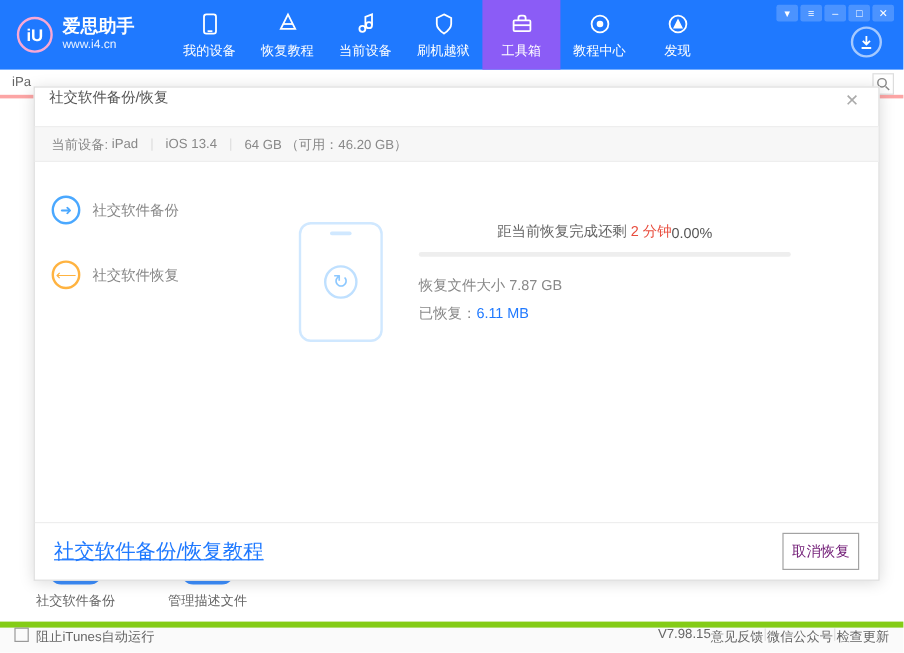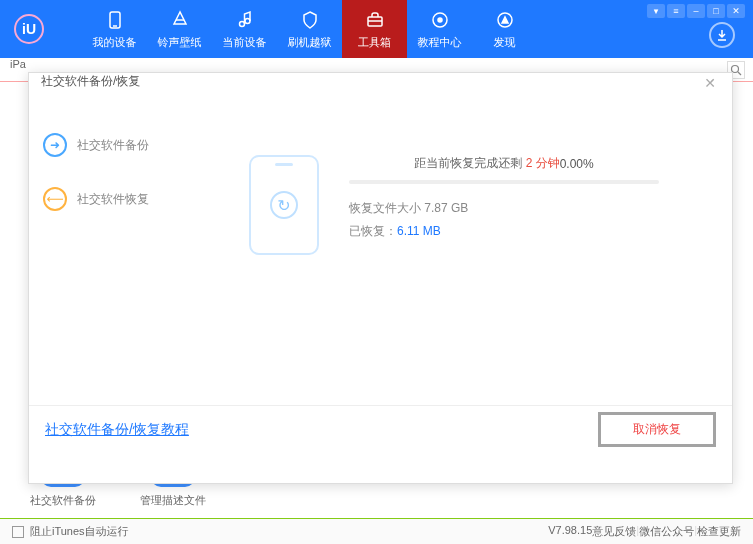--- a/index.html
+++ b/index.html
@@ -5,26 +5,26 @@
 *{margin:0;padding:0;box-sizing:border-box;font-family:"Microsoft YaHei",Arial,sans-serif}
 body{width:753px;height:544px;background:#fff;overflow:hidden;position:relative}
 .header{height:58px;background:#1f79ff;display:flex;align-items:center;padding:0 14px;position:relative}
 .logo{display:flex;align-items:center;color:#fff;margin-right:30px}
 .logo-icon{width:30px;height:30px;border:2px solid #f9a8d4;border-radius:50%;display:flex;align-items:center;justify-content:center;font-weight:bold;font-size:14px;margin-right:8px}
 .logo-text{line-height:1.1}
 .logo-title{font-size:15px;font-weight:bold}
 .logo-url{font-size:10px;opacity:.9}
 .nav{display:flex;flex:1}
 .nav-item{width:65px;height:58px;display:flex;flex-direction:column;align-items:center;justify-content:center;color:#fff;font-size:11px;cursor:pointer}
-.nav-item.active{background:#b91c1c}
+.nav-item.active{background:#8b5cf6}
 .nav-icon{width:22px;height:22px;margin-bottom:4px;display:flex;align-items:center;justify-content:center}
 .win-controls{position:absolute;top:4px;right:8px;display:flex;gap:2px}
 .win-btn{width:18px;height:14px;background:rgba(255,255,255,.2);color:#fff;font-size:9px;display:flex;align-items:center;justify-content:center;border-radius:2px;cursor:pointer}
 .dl-icon{position:absolute;right:18px;bottom:10px;width:26px;height:26px;border:2px solid rgba(255,255,255,.6);border-radius:50%;display:flex;align-items:center;justify-content:center;color:#fff;cursor:pointer}
-.tab-bar{height:24px;border-bottom:1px solid #fca5a5;display:flex;align-items:flex-start;padding:0 10px;font-size:11px;color:#666;position:relative}
+.tab-bar{height:24px;border-bottom:3px solid #fca5a5;display:flex;align-items:center;padding:0 10px;font-size:11px;color:#666;position:relative}
 .search-btn{position:absolute;right:8px;top:3px;width:18px;height:18px;border:1px solid #ddd;display:flex;align-items:center;justify-content:center;font-size:11px;color:#888;cursor:pointer}
 .modal-overlay{position:absolute;top:72px;left:28px;right:20px;bottom:60px;background:#fff;border:1px solid #ddd;box-shadow:0 2px 12px rgba(0,0,0,.15)}
 .modal-header{height:32px;display:flex;align-items:flex-start;justify-content:space-between;padding:0 12px;font-size:12px;color:#555}
 .modal-close{width:20px;height:20px;display:flex;align-items:center;justify-content:center;color:#aaa;cursor:pointer;font-size:14px}
 .device-info{height:30px;background:#f7f7f7;border-top:1px solid #eee;border-bottom:1px solid #eee;display:flex;align-items:center;padding:0 14px;font-size:11px;color:#888}
 .sep{margin:0 10px;color:#ddd}
 .modal-body{display:flex;height:calc(100% - 110px)}
 .sidebar{width:180px;padding:20px 0 0 14px}
 .side-item{display:flex;align-items:center;padding:8px 0;font-size:12px;color:#888;cursor:pointer;margin-bottom:14px}
 .side-icon{width:24px;height:24px;border-radius:50%;border:2px solid #4aa8ff;display:flex;align-items:center;justify-content:center;margin-right:10px;color:#4aa8ff;font-size:12px}
@@ -37,56 +37,60 @@
 .progress-info{font-size:12px;color:#666}
 .prog-top{display:flex;align-items:center;justify-content:center;width:310px;margin-bottom:8px}
 .time-left{color:#666}
 .time-left .red{color:#e84c3d}
 .percent{color:#555}
 .prog-bar{width:310px;height:4px;background:#eee;border-radius:2px;margin-bottom:16px}
 .prog-fill{height:100%;width:0;background:#1f79ff}
 .stat-line{margin-bottom:6px;color:#888}
 .stat-line .blue{color:#1f79ff}
 .modal-footer{height:48px;border-top:1px solid #eee;display:flex;align-items:center;justify-content:space-between;padding:0 16px}
-.tutorial-link{font-size:14px;color:#1f79ff;text-decoration:underline;cursor:pointer}
-.cancel-btn{padding:6px 32px;border:3px solid #a3a3a3;background:#fff;font-size:12px;color:#ef4444;cursor:pointer}
+.tutorial-link{font-size:17px;color:#1f79ff;text-decoration:underline;cursor:pointer}
+.cancel-btn{padding:6px 7px;border:1px solid #a3a3a3;background:#fff;font-size:12px;color:#701a75;cursor:pointer}
 .bg-icons{position:absolute;bottom:36px;left:30px;display:flex;gap:44px}
 .bg-item{display:flex;flex-direction:column;align-items:center;font-size:11px;color:#666}
 .bg-icon{width:44px;height:44px;background:#3d8fff;border-radius:10px;margin-bottom:6px;display:flex;align-items:center;justify-content:center;color:#fff;font-size:20px}
-.footer{position:absolute;bottom:0;left:0;right:0;height:26px;border-top:1px solid #84cc16;display:flex;align-items:center;padding:0 12px;font-size:11px;color:#666;background:#fafafa}
+.footer{position:absolute;bottom:0;left:0;right:0;height:26px;border-top:5px solid #84cc16;display:flex;padding:0 12px;font-size:11px;color:#666;background:#fafafa}
 .footer-right{margin-left:auto;display:flex;gap:0}
 .footer-right span{cursor:pointer}
 .chk{width:12px;height:12px;border:1px solid #999;margin-right:6px;display:inline-block;vertical-align:middle}
 svg{display:block}
 </style>
 </head>
 <body>
 
 <div class="header">
   <div class="logo">
     <div class="logo-icon">iU</div>
+    <div class="logo-text">
+      <div class="logo-title">爱思助手</div>
+      <div class="logo-url">www.i4.cn</div>
+    </div>
   </div>
   <div class="nav">
     <div class="nav-item">
         <div class="nav-icon">
           <svg width="20" height="20" viewBox="0 0 20 20" fill="none" stroke="#fff" stroke-width="1.5">
             <rect x="5" y="2" width="10" height="16" rx="2"></rect>
             <line x1="8" y1="16" x2="12" y2="16"></line>
           </svg>
         </div>
         <span>我的设备</span>
       </div>
     <div class="nav-item">
         <div class="nav-icon">
           <svg width="20" height="20" viewBox="0 0 20 20" fill="none" stroke="#fff" stroke-width="1.5">
             <path d="M10 2 L4 14 L16 14 Z"></path>
             <line x1="6" y1="10" x2="14" y2="10"></line>
           </svg>
         </div>
-        <span>铃声壁纸</span>
+        <span>恢复教程</span>
       </div>
     <div class="nav-item">
         <div class="nav-icon">
           <svg width="20" height="20" viewBox="0 0 20 20" fill="none" stroke="#fff" stroke-width="1.5">
             <circle cx="7" cy="14" r="2.5"></circle>
             <path d="M9.5 14 V4 L15 2 V11"></path>
             <circle cx="12.5" cy="11" r="2.5"></circle>
           </svg>
         </div>
         <span>当前设备</span>
@@ -160,20 +164,28 @@
   <div class="bg-item">
       <div class="bg-icon">📄</div>
       <span>管理描述文件</span>
     </div>
 </div>
 
 <div class="modal-overlay">
   <div class="modal-header">
     <span>社交软件备份/恢复</span>
     <div class="modal-close">✕</div>
+  </div>
+  <div class="device-info">
+    <span>当前设备:</span>&nbsp;
+    <span>iPad</span>
+    <span class="sep">|</span>
+    <span>iOS 13.4</span>
+    <span class="sep">|</span>
+    <span>64 GB （可用：46.20 GB）</span>
   </div>
   <div class="modal-body">
     <div class="sidebar">
       <div class="side-item">
         <div class="side-icon">➜</div>
         <span>社交软件备份</span>
       </div>
       <div class="side-item">
         <div class="side-icon orange">⟵</div>
         <span>社交软件恢复</span>

